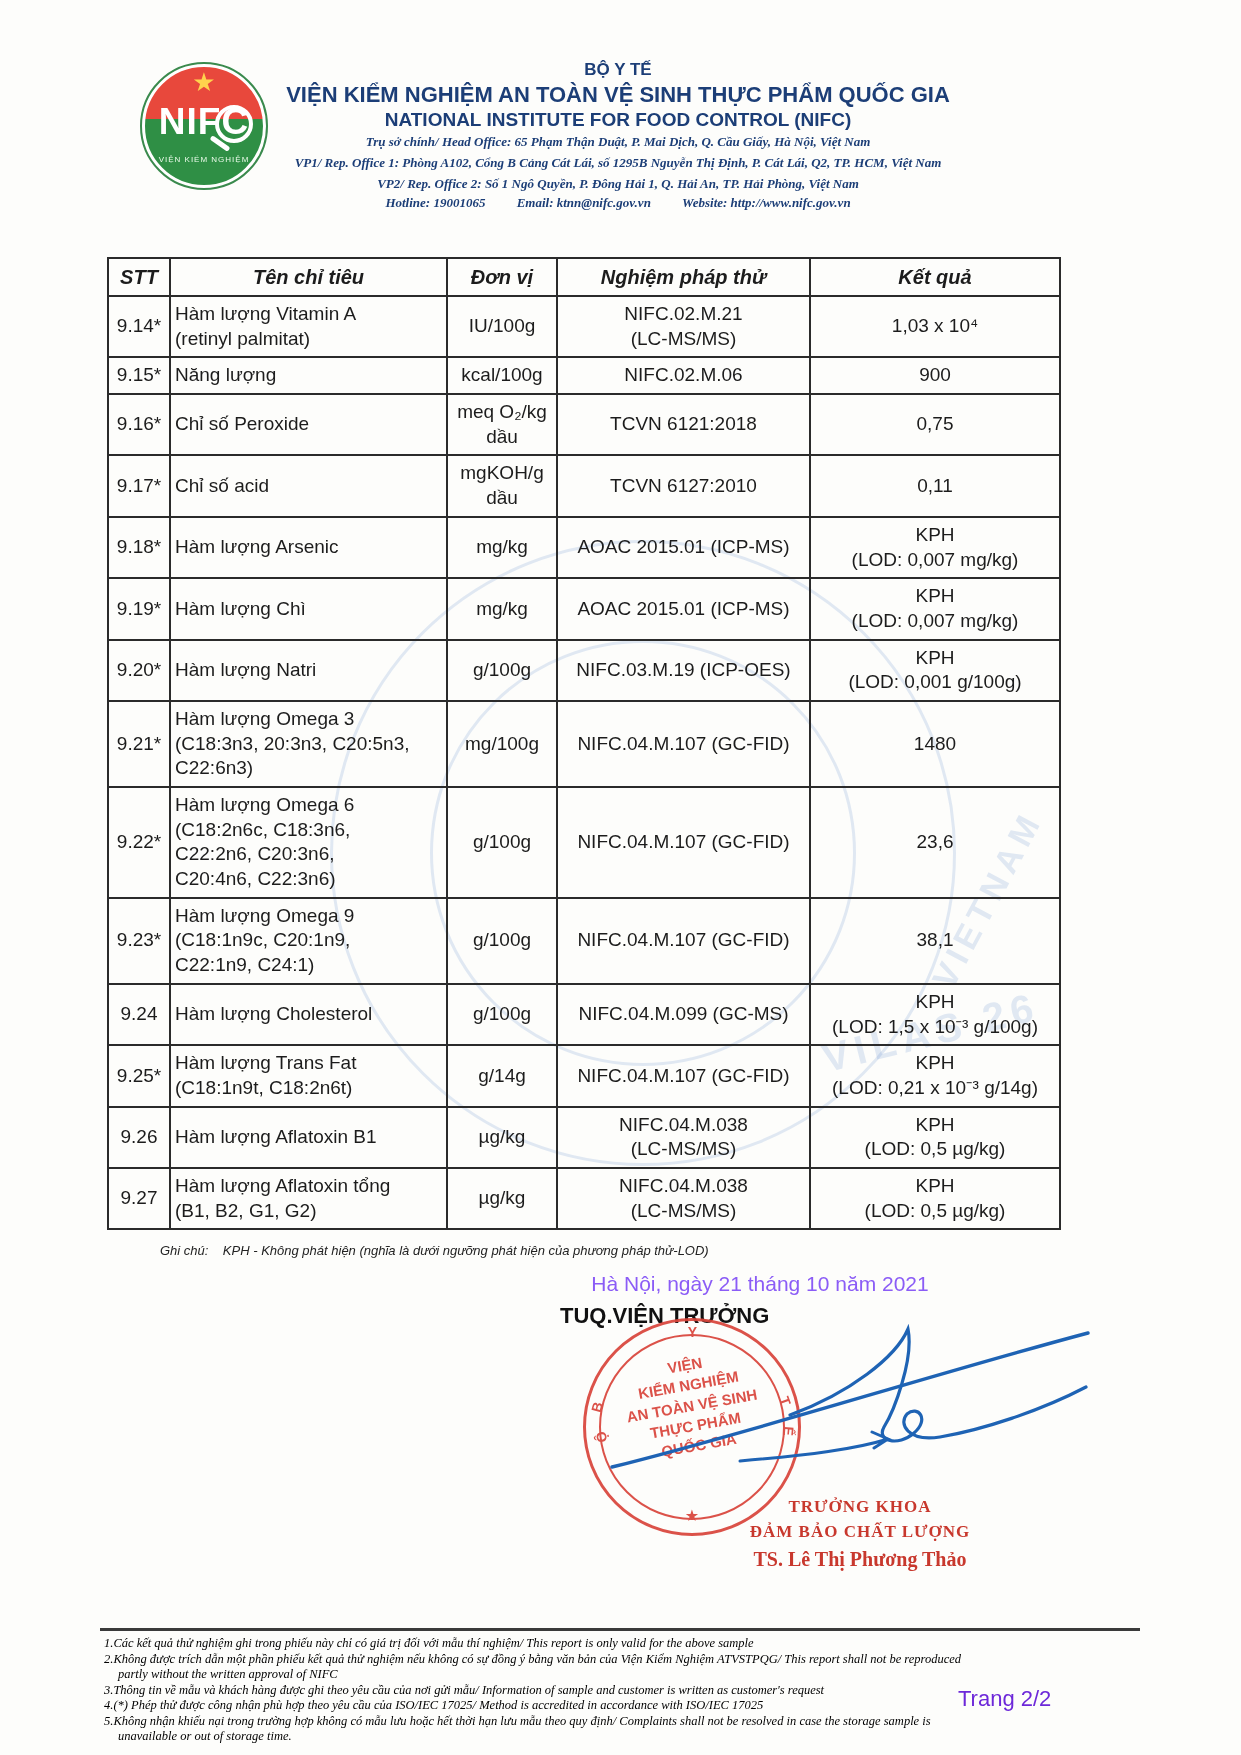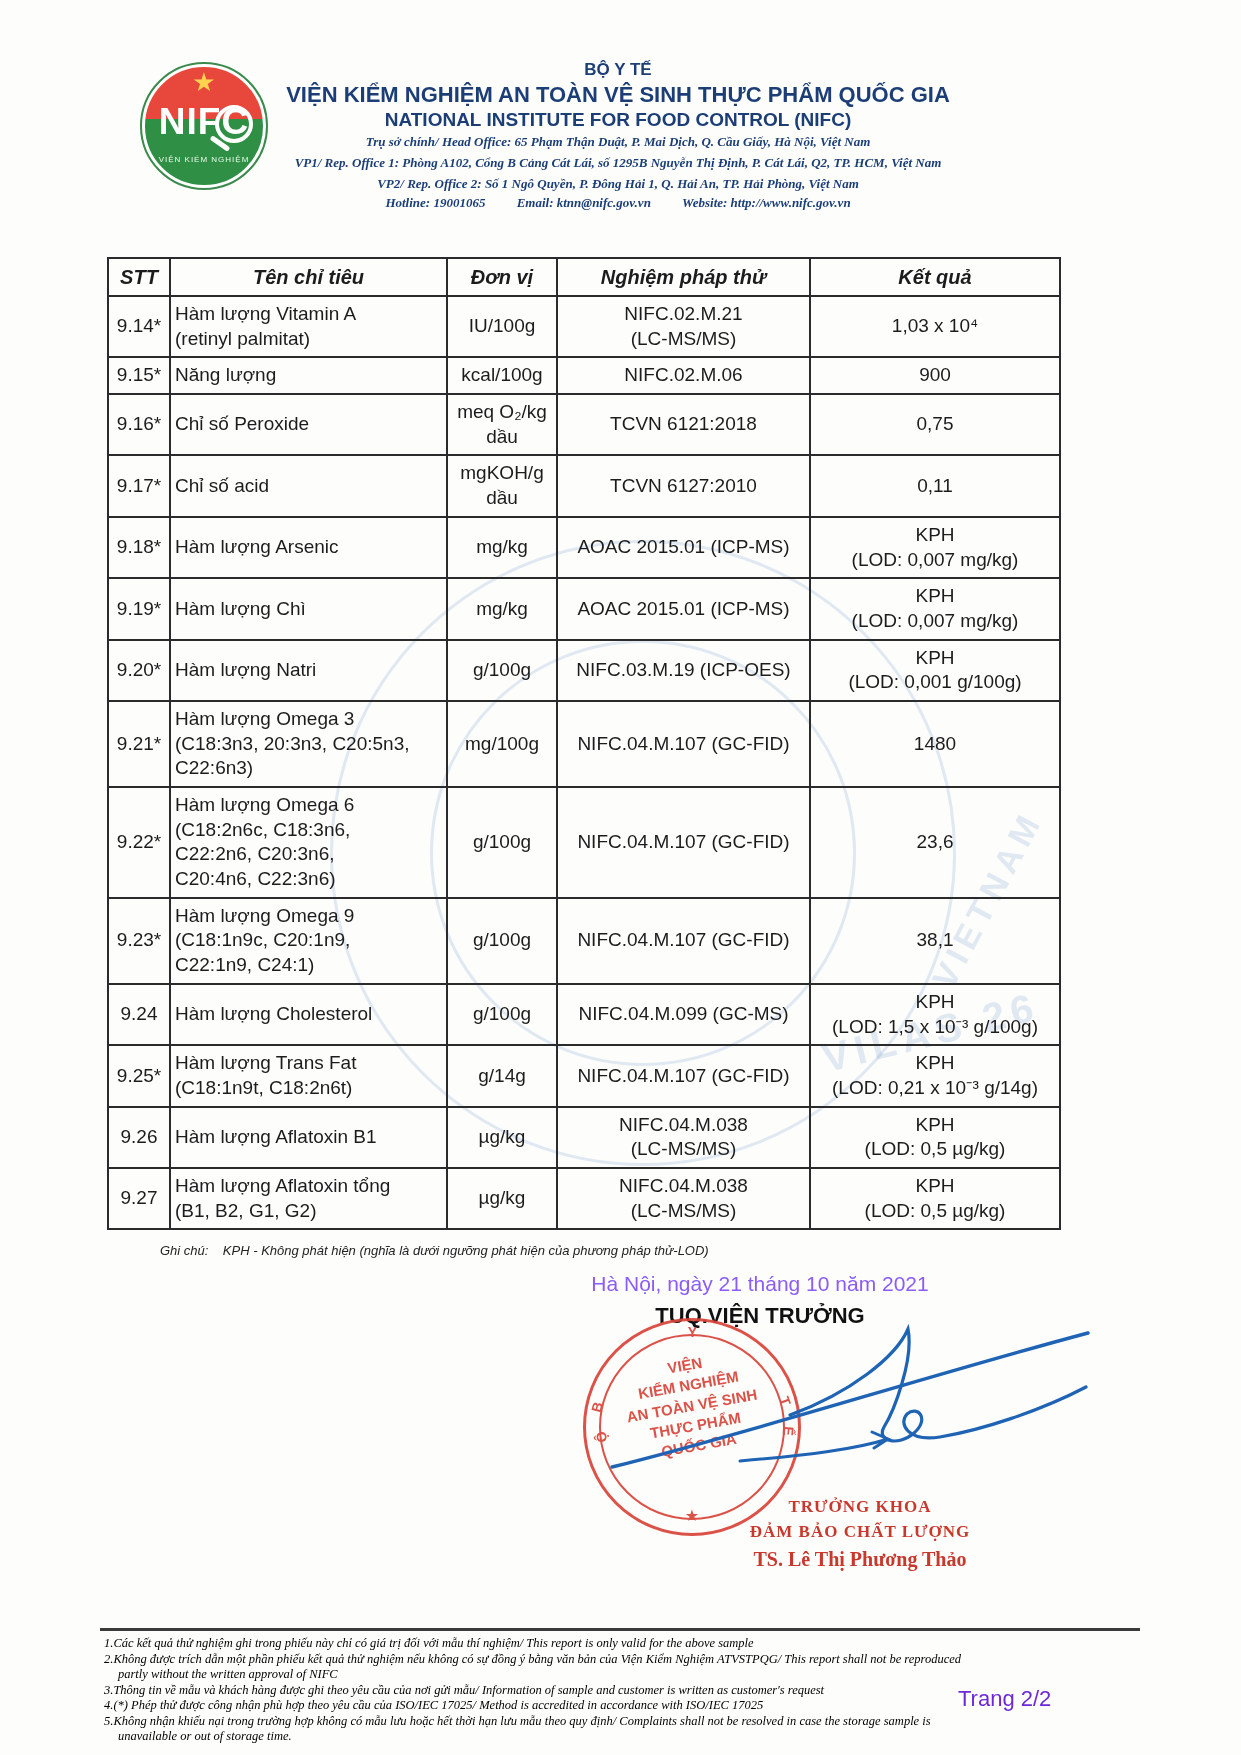--- a/index.html
+++ b/index.html
@@ -32,21 +32,21 @@
     font-size:19px;line-height:1.3;margin-left:15px;}
   table.results td,table.results th{border:2px solid #2b2b2b;padding:5px 4px;vertical-align:middle;
     white-space:pre-line;background:transparent;}
   table.results th{font-style:italic;font-weight:bold;font-size:20px;text-align:center;}
   td.c-stt{text-align:center;}
   td.c-name{text-align:left;padding-left:10px;}
   td.c-unit,td.c-method,td.c-result{text-align:center;}
   
   .note{position:absolute;left:160px;top:1243px;font-style:italic;font-size:13px;white-space:pre;color:#222;}
   .date-line{position:absolute;left:560px;top:1272px;width:400px;text-align:center;font-size:21px;color:#8b5cf6;}
-  .sig-title{position:absolute;left:560px;top:1303px;width:400px;text-align:center;font-weight:bold;font-size:22px;color:#111;}
+  .sig-title{position:absolute;left:560px;top:1303px;width:400px;font-weight:bold;font-size:22px;color:#111;}
   .stamp{position:absolute;left:583px;top:1318px;width:212px;height:212px;border-radius:50%;
     border:3px solid #d9443a;opacity:.92;}
   .stamp .inner{position:absolute;left:13px;top:13px;right:13px;bottom:13px;border-radius:50%;border:2px solid #d9443a;}
   .stamp .ctext{position:absolute;left:0;top:34px;width:100%;text-align:center;color:#d9443a;
     font-weight:bold;font-size:15px;line-height:1.35;transform:rotate(-10deg);}
   .stamp .ring-ch{position:absolute;color:#d9443a;font-weight:bold;font-size:14px;}
   .stamp .star-b{position:absolute;left:50%;bottom:8px;transform:translateX(-50%);color:#d9443a;font-size:16px;}
   .sig-svg{position:absolute;left:600px;top:1315px;}
   .red-block{position:absolute;left:700px;top:1497px;width:320px;text-align:center;color:#c8382d;
     font-family:"Liberation Serif",serif;font-weight:bold;}

